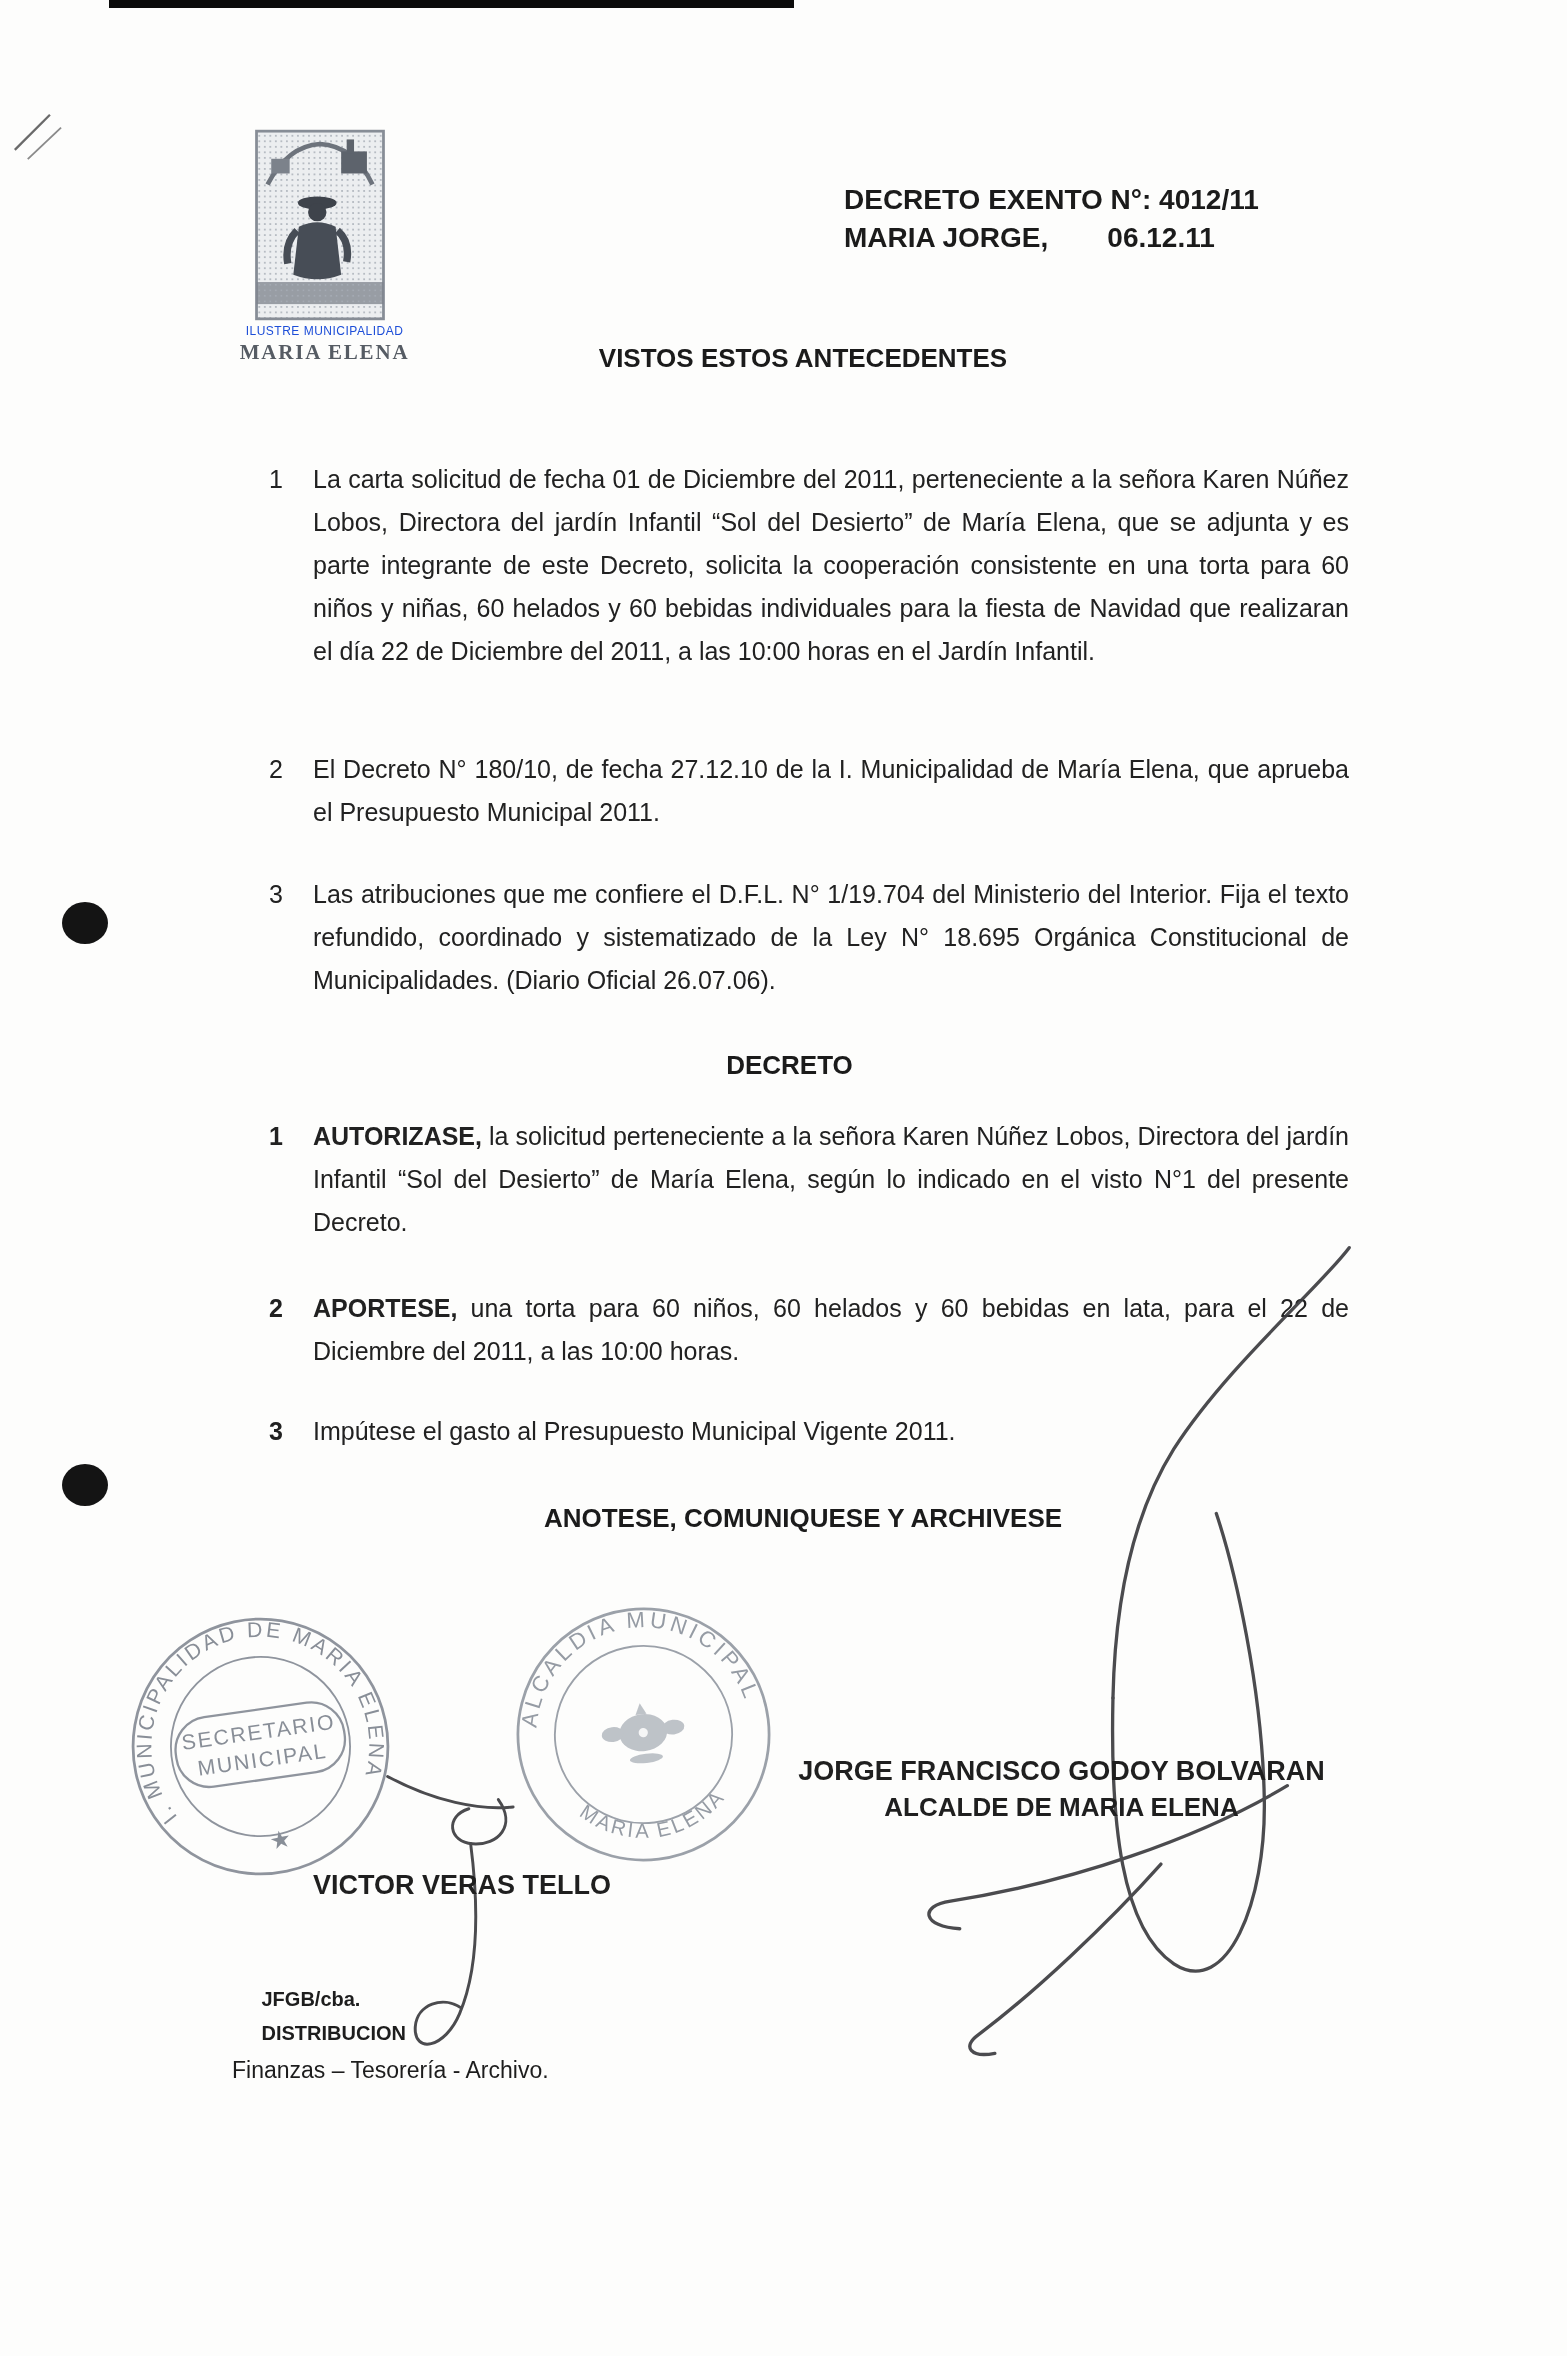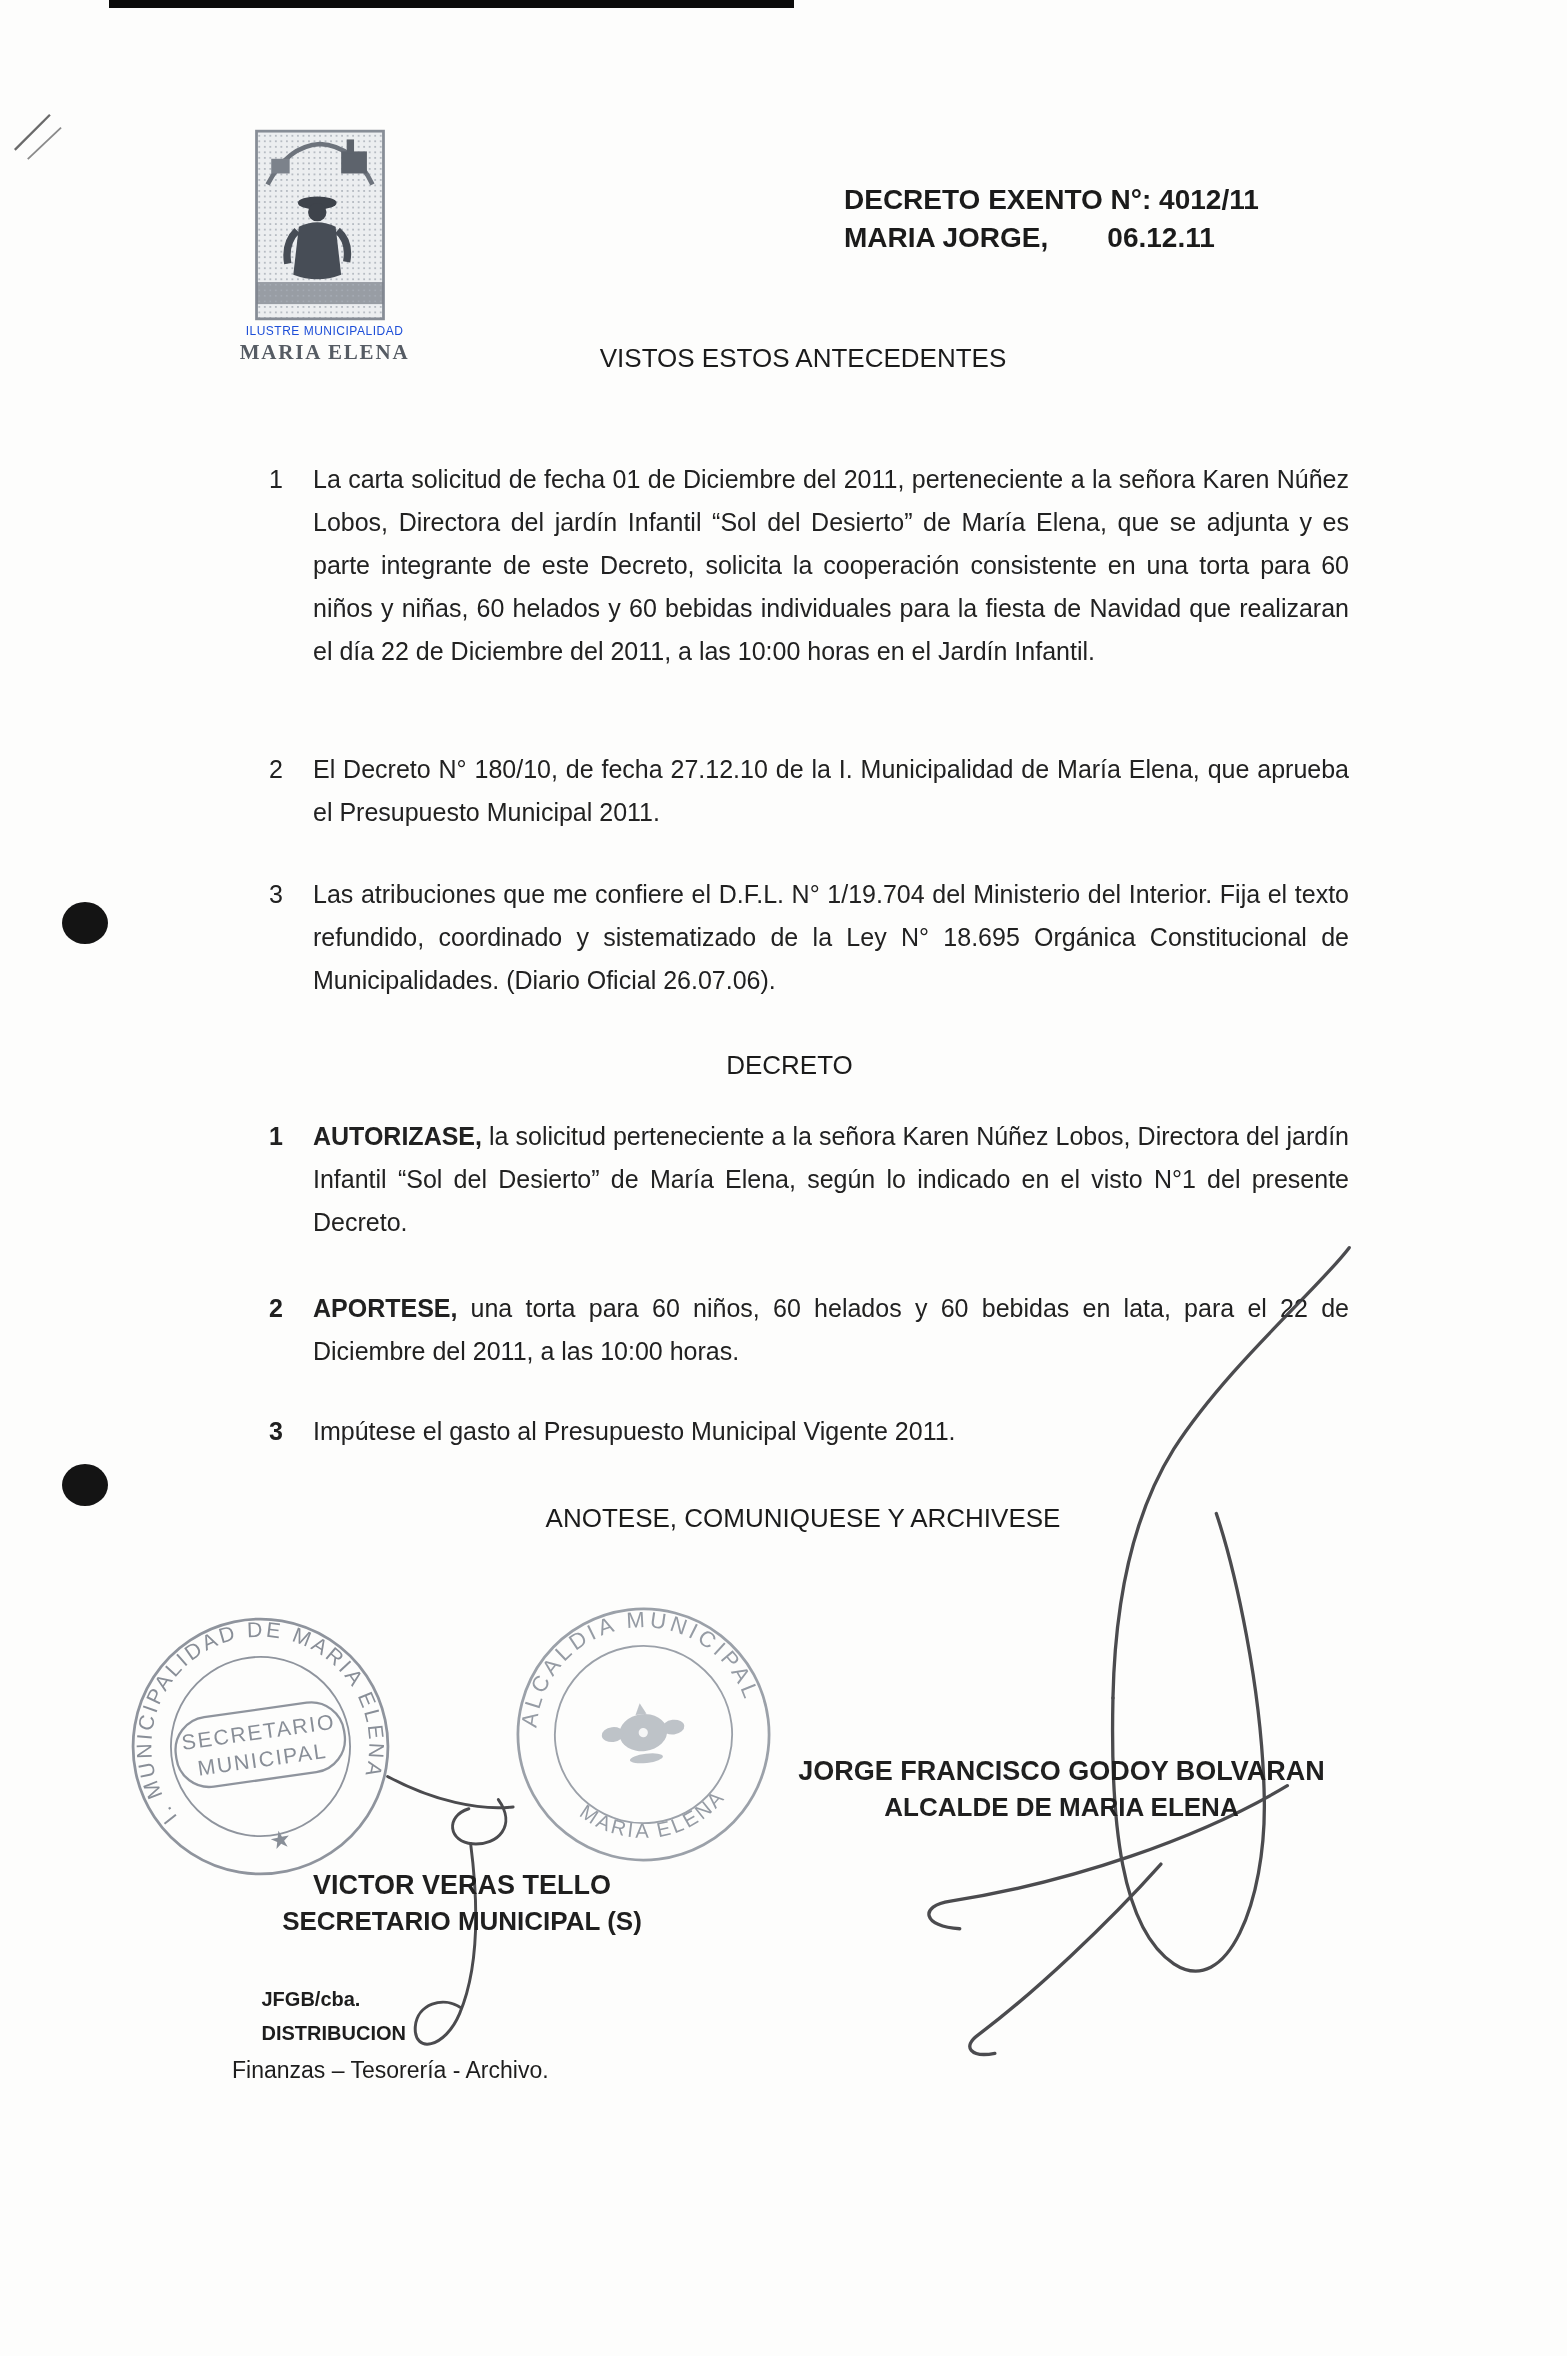--- a/index.html
+++ b/index.html
@@ -25,21 +25,21 @@
   .logo-line1 { font-size:12px; letter-spacing:0.5px; color:#1d4ed8; }
   .logo-line2 { font-family:"Liberation Serif", serif; font-size:21px; font-weight:bold;
                 letter-spacing:1.8px; color:#565c64; margin-top:1.8px; }
 
   
   .doc-header { position:absolute; left:844px; top:181px; font-size:28px; line-height:38px; color:#1b1b1b; }
   .doc-header .date { font-weight:bold; margin-left:59px; }
 
   
   .center-title { position:absolute; left:314px; width:978px; text-align:center;
-                  font-weight:normal; font-size:26px; color:#1b1b1b; }
+                  font-weight:bold; font-size:26px; color:#1b1b1b; }
 
   
   .item { position:absolute; left:269px; width:1080px; display:flex;
           font-size:25px; line-height:43px; color:#212121; }
   .item .num { flex:0 0 44px; }
   .item .txt { flex:1; text-align:justify; }
   .decreto-item .num { font-weight:bold; }
   .gap2 { margin-left:13px; }
 
   
@@ -195,21 +195,20 @@
       <path d="M 510 1998 C 518 2060 520 2130 498 2182 C 482 2220 448 2226 450 2196 C 452 2172 480 2162 500 2176"></path>
     </g>
   </svg>
 
   <div class="mayor-block">
     <div class="mayor-name">JORGE FRANCISCO GODOY BOLVARAN</div>
     <div class="mayor-title">ALCALDE DE MARIA ELENA</div>
   </div>
   <div class="secretary-block">
     <div class="secretary-name">VICTOR VERAS TELLO</div>
-    <div class="secretary-title">SECRETARIO MUNICIPAL (S)</div>
   </div>
 
   <div class="footer-block">
     <div class="f1">JFGB/cba.</div>
     <div class="f2">DISTRIBUCION</div>
     <div class="f3">Finanzas – Tesorería - Archivo.</div>
   </div>
 
 </div>
 

